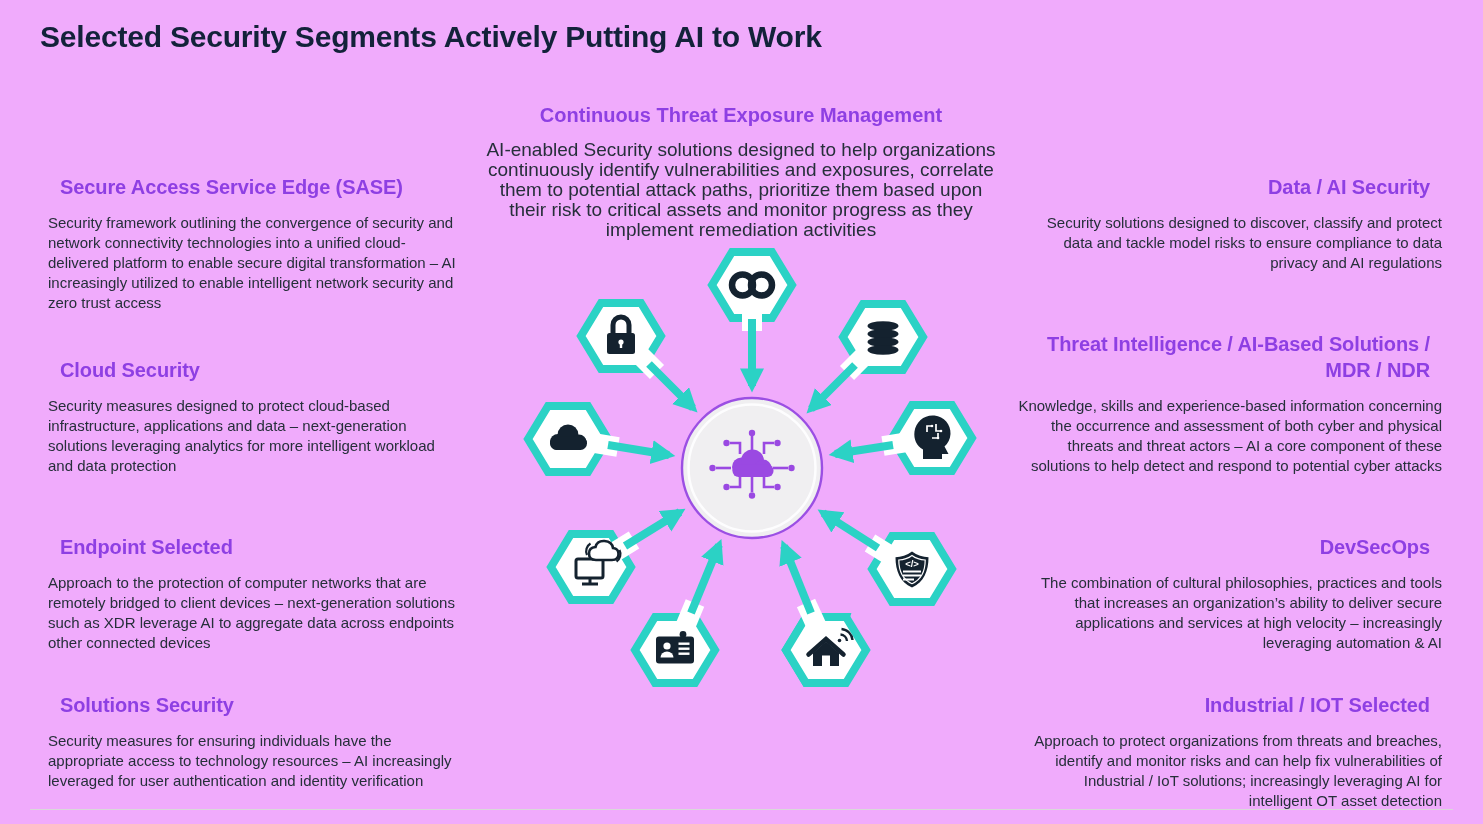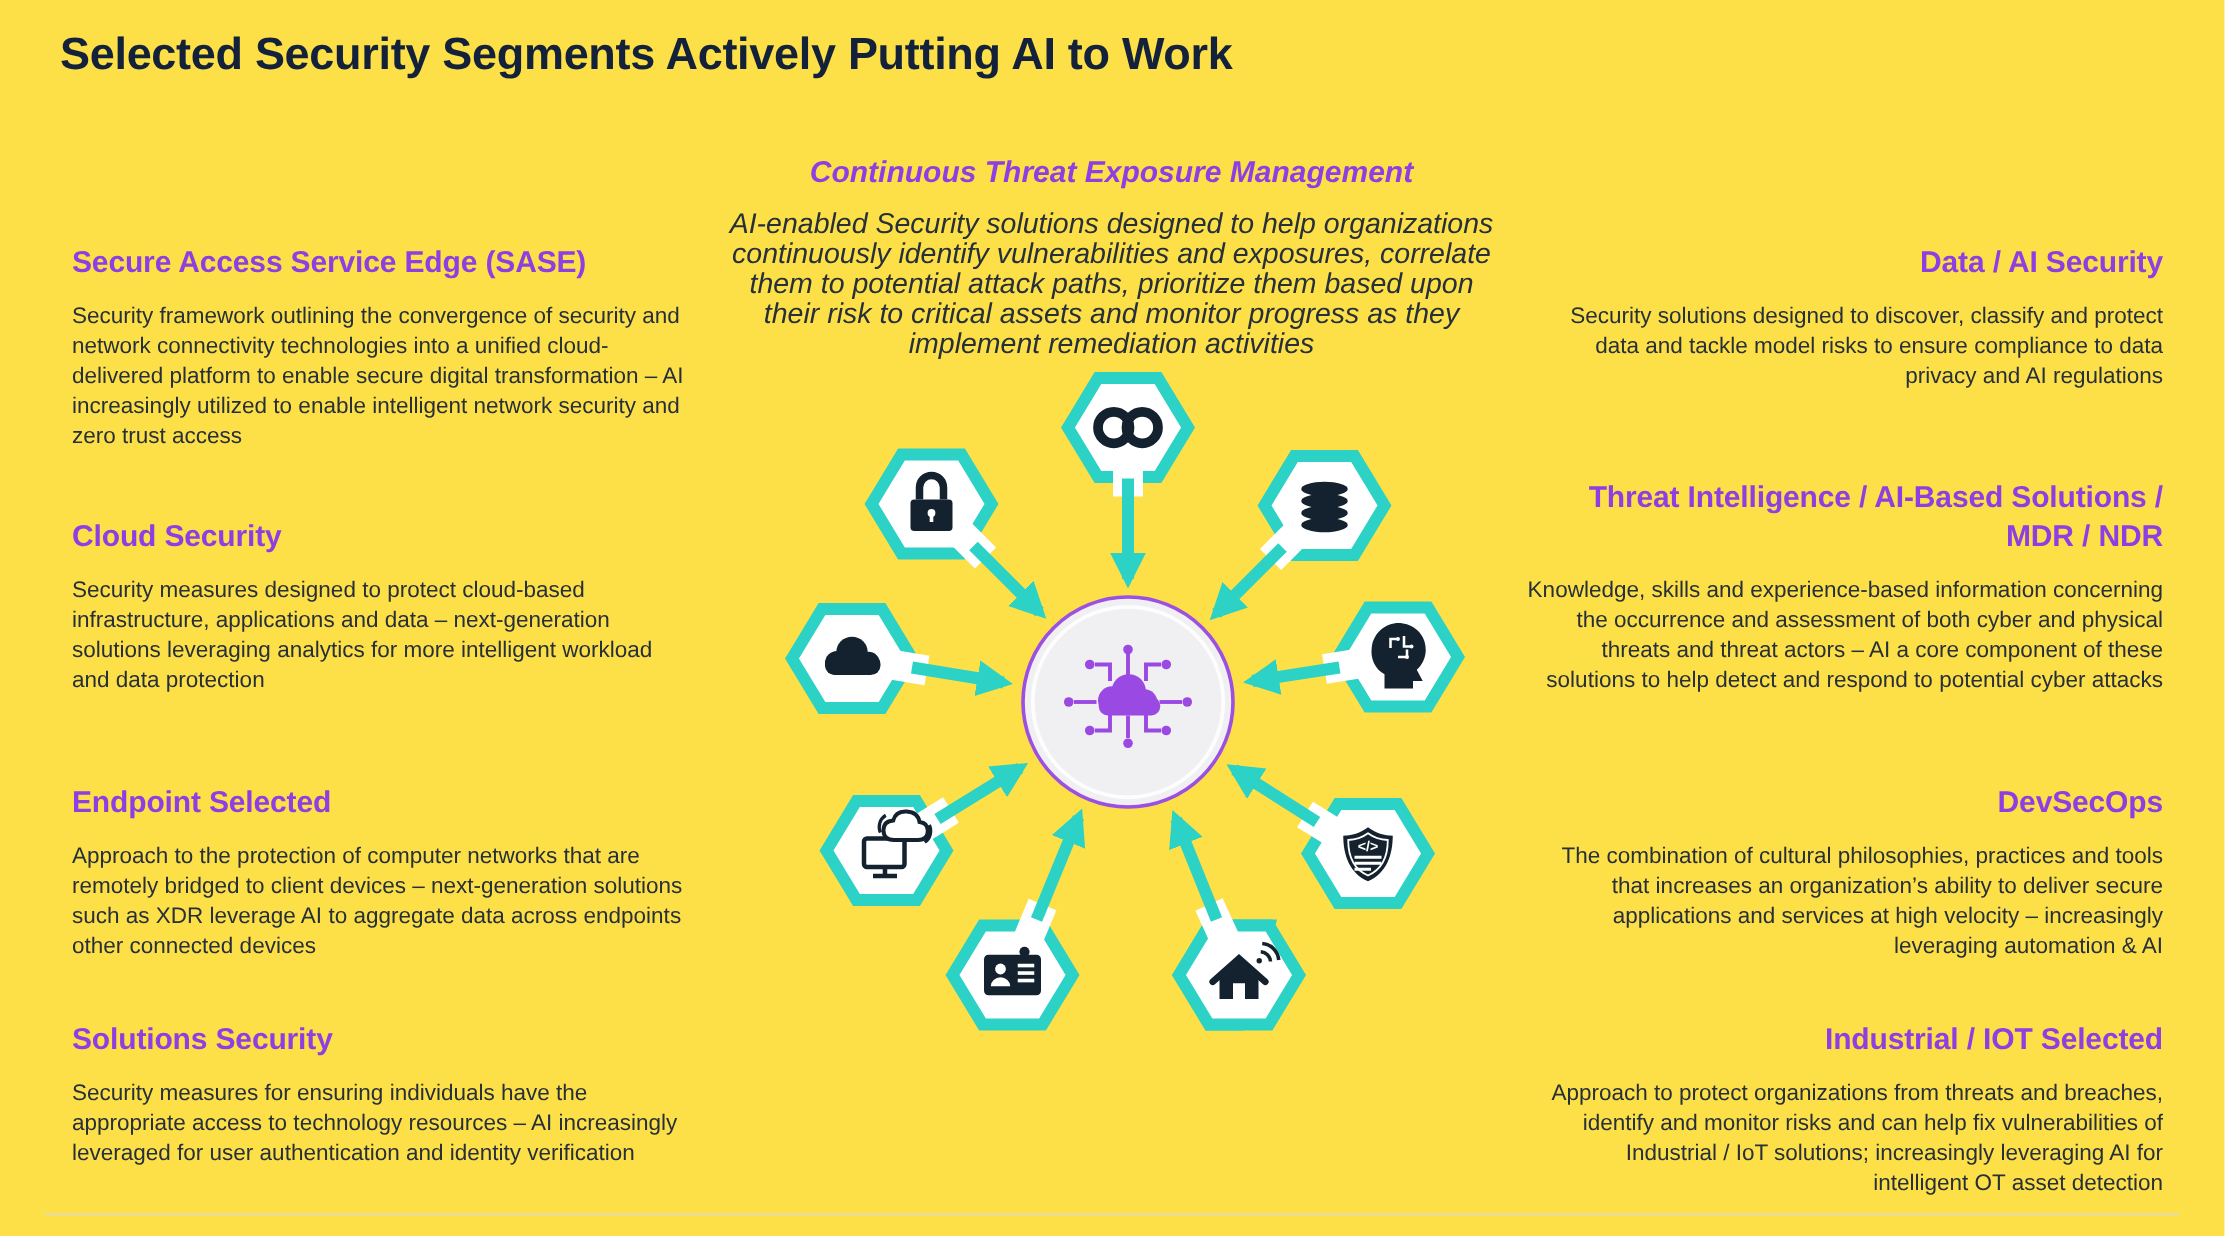--- a/index.html
+++ b/index.html
@@ -1,38 +1,38 @@
 <!DOCTYPE html>
 <html><head>
 <meta charset="utf-8">
 <style>
   html,body{margin:0;padding:0;background:#ffffff;}
   #slide{
     position:relative;
     width:1483px;height:824px;
-    background:#fde047;
+    background:#f0abfc;
     overflow:hidden;
     font-family:"Liberation Sans","DejaVu Sans",sans-serif;
   }
   .title{
     position:absolute;left:40px;top:20px;
     font-size:30px;font-weight:700;color:#13223a;letter-spacing:-0.2px;
   }
   .section{position:absolute;}
   .section h2{
-    margin:0;font-size:20px;font-weight:700;color:#8e3fe3;letter-spacing:-0.1px;
+    margin:12px;font-size:20px;font-weight:700;color:#8e3fe3;letter-spacing:-0.1px;
     line-height:26px;
   }
   .section p{
     margin:13px 0 0 0;font-size:15px;line-height:20px;color:#262f3a;
   }
   .left-col{left:48px;width:412px;text-align:left;}
   .right-col{right:41px;width:424px;text-align:right;}
   .center-col{
-    position:absolute;left:484px;top:102px;width:514px;text-align:center;font-style:italic;
+    position:absolute;left:484px;top:102px;width:514px;text-align:center;
   }
   .center-col h2{
     margin:0;font-size:20px;font-weight:700;color:#8e3fe3;line-height:26px;
   }
   .center-col p{
     margin:12px 0 0 0;font-size:19px;line-height:20px;color:#262f3a;
   }
   .diagram{position:absolute;left:495px;top:233px;width:520px;height:470px;}
   .divider{
     position:absolute;left:30px;right:30px;top:809px;height:1px;background:#d9d9d9;

